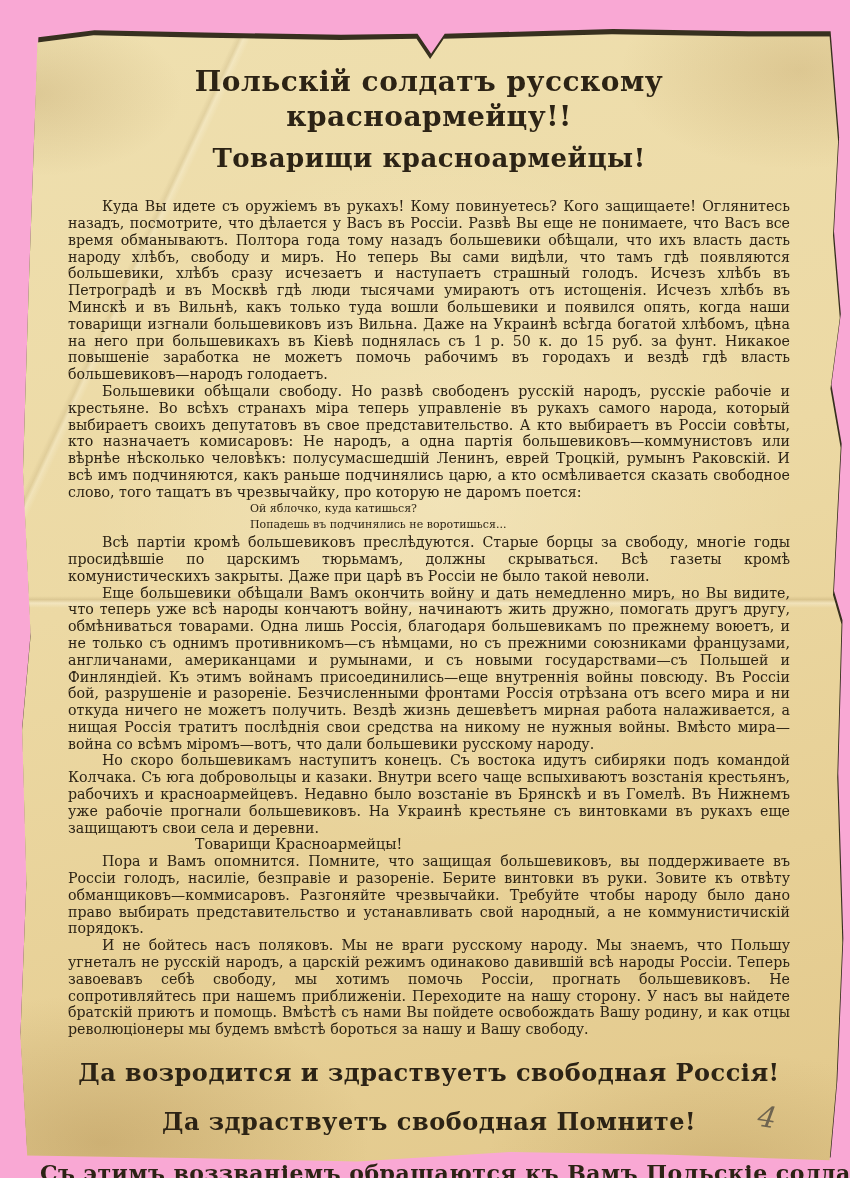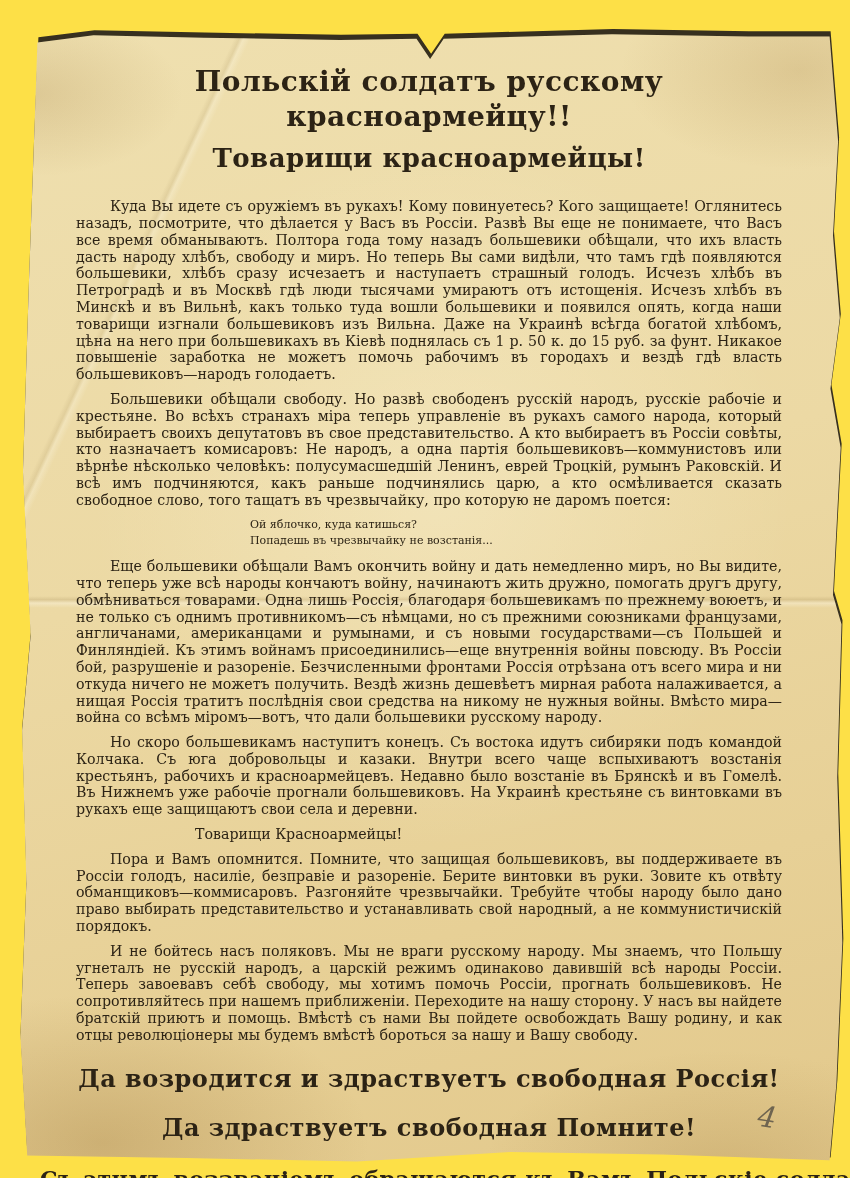--- a/index.html
+++ b/index.html
@@ -4,21 +4,21 @@
 <style>
   html, body { margin:0; padding:0; }
   body {
     background:#f3f2ef;
     font-family:"DejaVu Serif", serif;
   }
   .scan {
     position:relative;
     width:850px; height:1178px;
     margin:0 auto;
-    background:#fde047;
+    background:#f9a8d4;
     overflow:hidden;
   }
   
   .paper-shadow {
     position:absolute; inset:0;
     background:#37301f;
     clip-path: polygon(
       4.4% 3.5%, 11% 2.9%, 24% 3.1%, 40% 3.3%, 49% 3.2%, 50.6% 4.9%, 52.2% 3.2%,
       72% 2.8%, 88% 3.0%, 97.6% 3.0%,
       98.6% 12%, 98.0% 20%, 98.8% 27%, 97.7% 33%, 98.9% 38%, 98.0% 50.5%,
@@ -61,21 +61,21 @@
   }
   .title {
     text-align:center; font-weight:bold; font-size:28px; line-height:1.25;
     letter-spacing:.5px; margin:0 0 9px 0;
   }
   .subtitle {
     text-align:center; font-weight:bold; font-size:26px; line-height:1.2;
     letter-spacing:.5px; margin:0 0 24px 0;
   }
   .body-text p {
-    margin:8px; font-size:14.2px; line-height:16.8px;
+    margin:0; font-size:14.2px; line-height:16.8px;
     text-align:justify; text-indent:34px;
   }
   .poem div {
     font-size:11px; line-height:16.8px; margin-left:182px;
   }
   .subheading {
     font-size:14.2px; line-height:16.8px; margin-left:127px; font-weight:normal;
   }
   .closing { text-align:center; }
   .closing .c1 { font-size:24px; font-weight:bold; margin-top:20px; letter-spacing:.5px; }
@@ -99,22 +99,23 @@
 
   <div class="content">
     <div class="title">Польскій солдатъ русскому красноармейцу!!</div>
     <div class="subtitle">Товарищи красноармейцы!</div>
 
     <div class="body-text">
       <p>Куда Вы идете съ оружіемъ въ рукахъ! Кому повинуетесь? Кого защищаете! Оглянитесь назадъ, посмотрите, что дѣлается у Васъ въ Россіи. Развѣ Вы еще не понимаете, что Васъ все время обманываютъ. Полтора года тому назадъ большевики обѣщали, что ихъ власть дасть народу хлѣбъ, свободу и миръ. Но теперь Вы сами видѣли, что тамъ гдѣ появляются большевики, хлѣбъ сразу исчезаетъ и наступаетъ страшный голодъ. Исчезъ хлѣбъ въ Петроградѣ и въ Москвѣ гдѣ люди тысячами умираютъ отъ истощенія. Исчезъ хлѣбъ въ Минскѣ и въ Вильнѣ, какъ только туда вошли большевики и появился опять, когда наши товарищи изгнали большевиковъ изъ Вильна. Даже на Украинѣ всѣгда богатой хлѣбомъ, цѣна на него при большевикахъ въ Кіевѣ поднялась съ 1 р. 50 к. до 15 руб. за фунт. Никакое повышеніе заработка не можетъ помочь рабочимъ въ городахъ и вездѣ гдѣ власть большевиковъ—народъ голодаетъ.</p>
       <p>Большевики обѣщали свободу. Но развѣ свободенъ русскій народъ, русскіе рабочіе и крестьяне. Во всѣхъ странахъ міра теперь управленіе въ рукахъ самого народа, который выбираетъ своихъ депутатовъ въ свое представительство. А кто выбираетъ въ Россіи совѣты, кто назначаетъ комисаровъ: Не народъ, а одна партія большевиковъ—коммунистовъ или вѣрнѣе нѣсколько человѣкъ: полусумасшедшій Ленинъ, еврей Троцкій, румынъ Раковскій. И всѣ имъ подчиняются, какъ раньше подчинялись царю, а кто осмѣливается сказать свободное слово, того тащатъ въ чрезвычайку, про которую не даромъ поется:</p>
       <div class="poem">
         <div>Ой яблочко, куда катишься?</div>
-        <div>Попадешь въ чрезвычайку не возстанія...</div>
+        <div>Попадешь въ подчинялись не воротишься...</div>
       </div>
+      <p>Всѣ партіи кромѣ большевиковъ преслѣдуются. Старые борцы за свободу, многіе годы просидѣвшіе по царскимъ тюрьмамъ, должны скрываться. Всѣ газеты кромѣ комунистическихъ закрыты. Даже при царѣ въ Россіи не было такой неволи.</p>
       <p>Еще большевики обѣщали Вамъ окончить войну и дать немедленно миръ, но Вы видите, что теперь уже всѣ народы кончаютъ войну, начинаютъ жить дружно, помогать другъ другу, обмѣниваться товарами. Одна лишь Россія, благодаря большевикамъ по прежнему воюетъ, и не только съ однимъ противникомъ—съ нѣмцами, но съ прежними союзниками французами, англичанами, американцами и румынами, и съ новыми государствами—съ Польшей и Финляндіей. Къ этимъ войнамъ присоединились—еще внутреннія войны повсюду. Въ Россіи бой, разрушеніе и разореніе. Безчисленными фронтами Россія отрѣзана отъ всего мира и ни откуда ничего не можетъ получить. Вездѣ жизнь дешевѣетъ мирная работа налаживается, а нищая Россія тратитъ послѣднія свои средства на никому не нужныя войны. Вмѣсто мира—война со всѣмъ міромъ—вотъ, что дали большевики русскому народу.</p>
       <p>Но скоро большевикамъ наступитъ конецъ. Съ востока идутъ сибиряки подъ командой Колчака. Съ юга добровольцы и казаки. Внутри всего чаще вспыхиваютъ возстанія крестьянъ, рабочихъ и красноармейцевъ. Недавно было возстаніе въ Брянскѣ и въ Гомелѣ. Въ Нижнемъ уже рабочіе прогнали большевиковъ. На Украинѣ крестьяне съ винтовками въ рукахъ еще защищаютъ свои села и деревни.</p>
       <div class="subheading">Товарищи Красноармейцы!</div>
       <p>Пора и Вамъ опомнится. Помните, что защищая большевиковъ, вы поддерживаете въ Россіи голодъ, насиліе, безправіе и разореніе. Берите винтовки въ руки. Зовите къ отвѣту обманщиковъ—коммисаровъ. Разгоняйте чрезвычайки. Требуйте чтобы народу было дано право выбирать представительство и устанавливать свой народный, а не коммунистичискій порядокъ.</p>
       <p>И не бойтесь насъ поляковъ. Мы не враги русскому народу. Мы знаемъ, что Польшу угнеталъ не русскій народъ, а царскій режимъ одинаково давившій всѣ народы Россіи. Теперь завоевавъ себѣ свободу, мы хотимъ помочь Россіи, прогнать большевиковъ. Не сопротивляйтесь при нашемъ приближеніи. Переходите на нашу сторону. У насъ вы найдете братскій приютъ и помощь. Вмѣстѣ съ нами Вы пойдете освобождать Вашу родину, и как отцы революціонеры мы будемъ вмѣстѣ бороться за нашу и Вашу свободу.</p>
     </div>
 
     <div class="closing">
       <div class="c1">Да возродится и здраствуетъ свободная Россія!</div>
       <div class="c2">Да здраствуетъ свободная Помните!</div>

